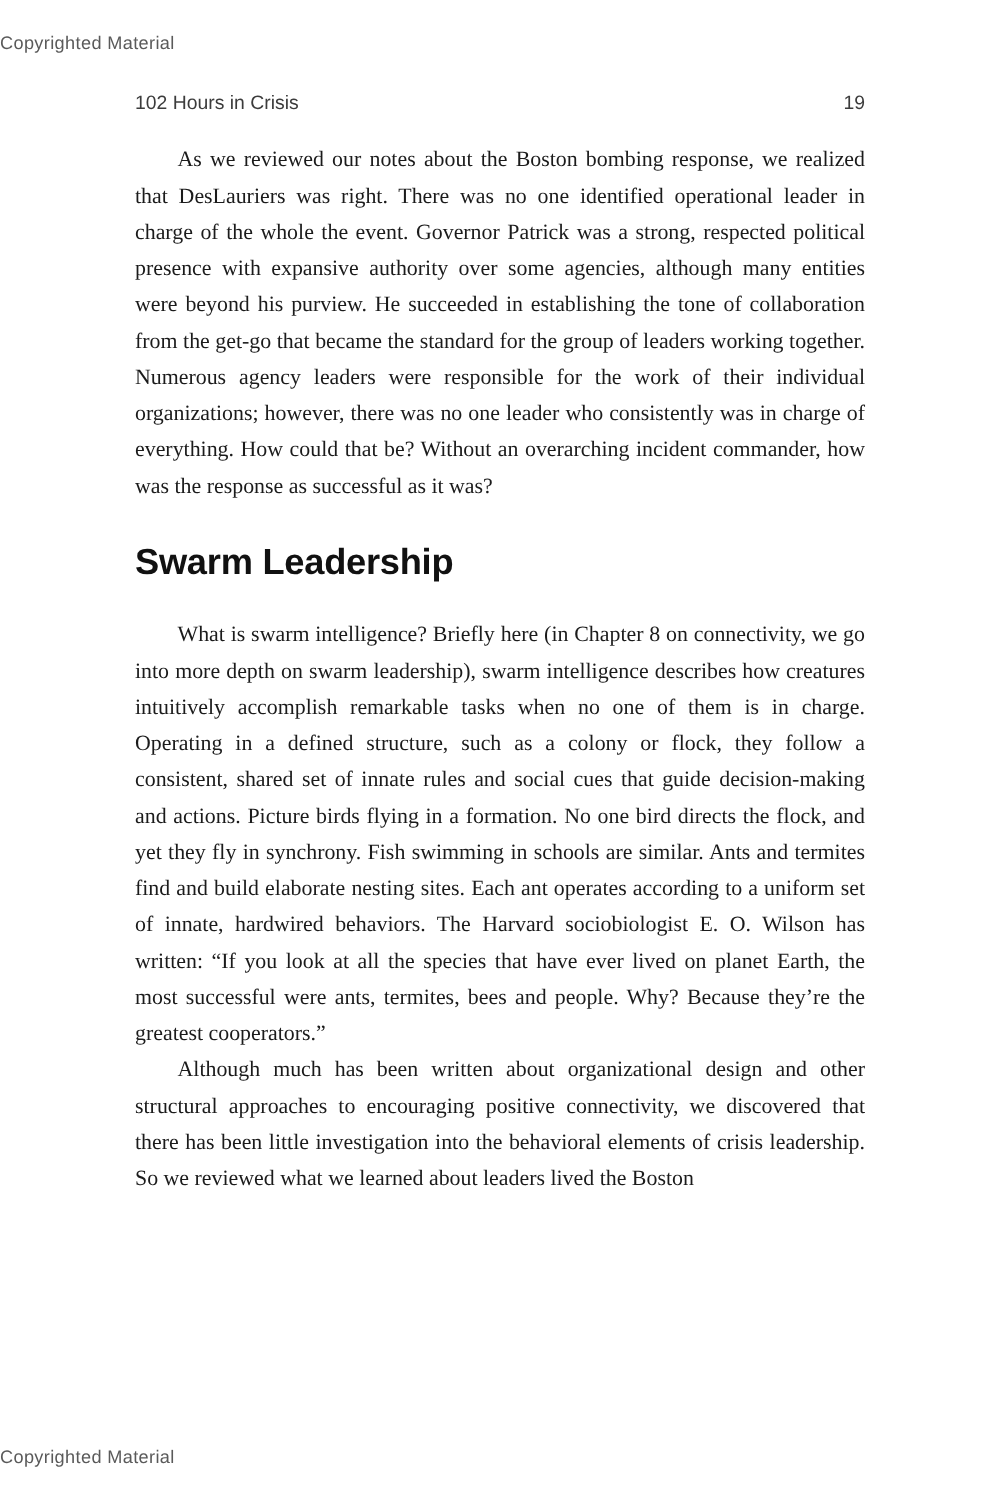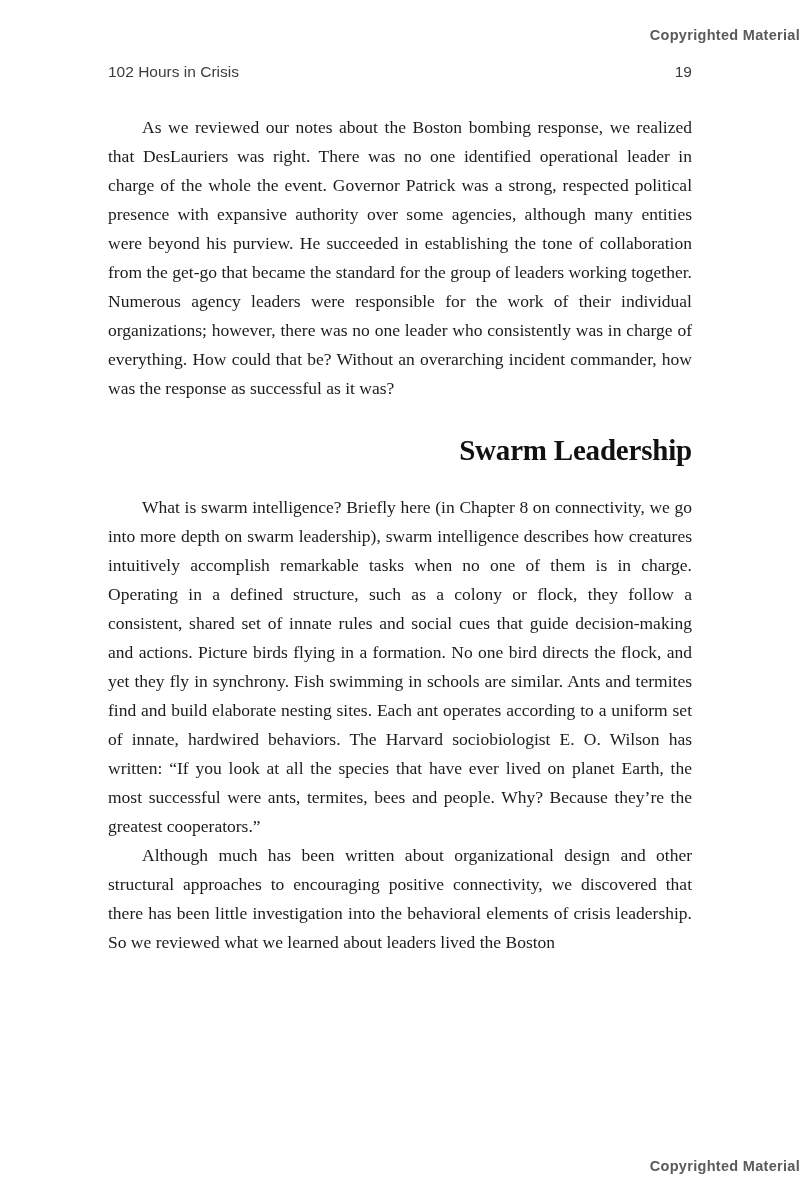--- a/index.html
+++ b/index.html
@@ -11,40 +11,40 @@
     overflow: hidden;
   }
   .page {
     position: relative;
     width: 800px;
     height: 1200px;
     background: #ffffff;
   }
   .copyright {
     width: 100%;
-    text-align: right;
+    text-align: left;
     font-family: "Liberation Sans", sans-serif;
-    font-weight: 700;
+    font-weight: 400;
     font-size: 14.5px;
     letter-spacing: 0.3px;
     color: var(--copyright, #5a5a5a);
   }
   .copyright.top {
     position: absolute;
     top: 27px;
     left: 0;
   }
   .copyright.bottom {
     position: absolute;
     bottom: 26px;
     left: 0;
   }
   .running-header {
     position: absolute;
-    top: 63px;
+    top: 74px;
     left: 108px;
     right: 108px;
     display: flex;
     justify-content: space-between;
     align-items: baseline;
     font-family: "Liberation Sans", sans-serif;
     font-size: 15.5px;
     font-weight: 400;
     color: var(--header, #3c3c3c);
   }
@@ -61,27 +61,27 @@
     hyphens: auto;
     -webkit-hyphens: auto;
   }
   .body-text p {
     margin: 0;
   }
   .body-text p.indent {
     text-indent: 34px;
   }
   .body-text h1.section-heading {
-    font-family: Liberation Serif, serif;
+    font-family: Liberation Sans, sans-serif;
     font-weight: 700;
     font-size: 29px;
     line-height: 34px;
     letter-spacing: -0.2px;
     color: var(--heading, #111111);
-    text-align: right;
+    text-align: left;
     margin: 30px 0 26px 0;
   }
 </style>
 </head>
 <body>
 
 <div class="page">
 
   <div class="copyright top">Copyrighted Material</div>
 

